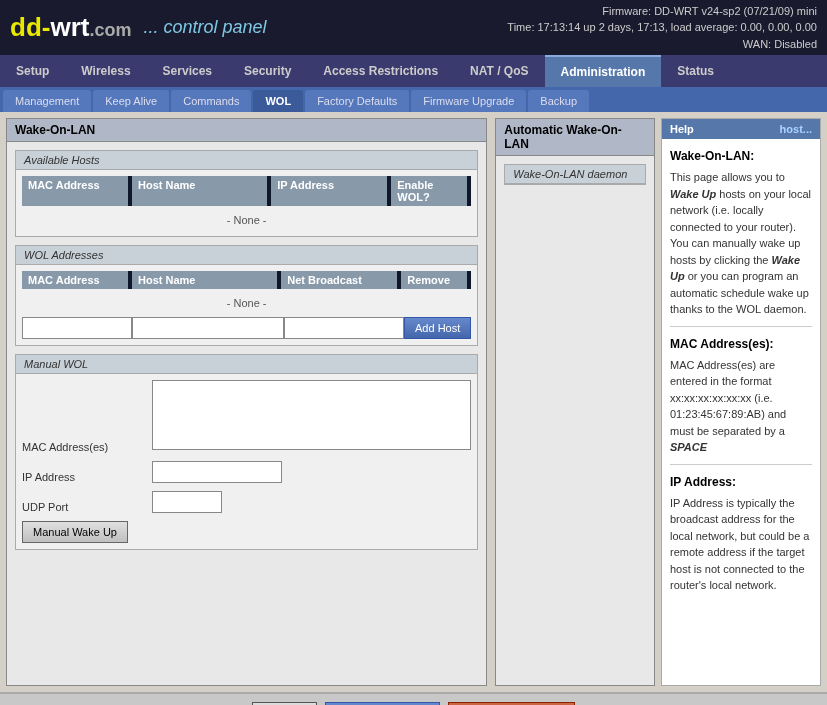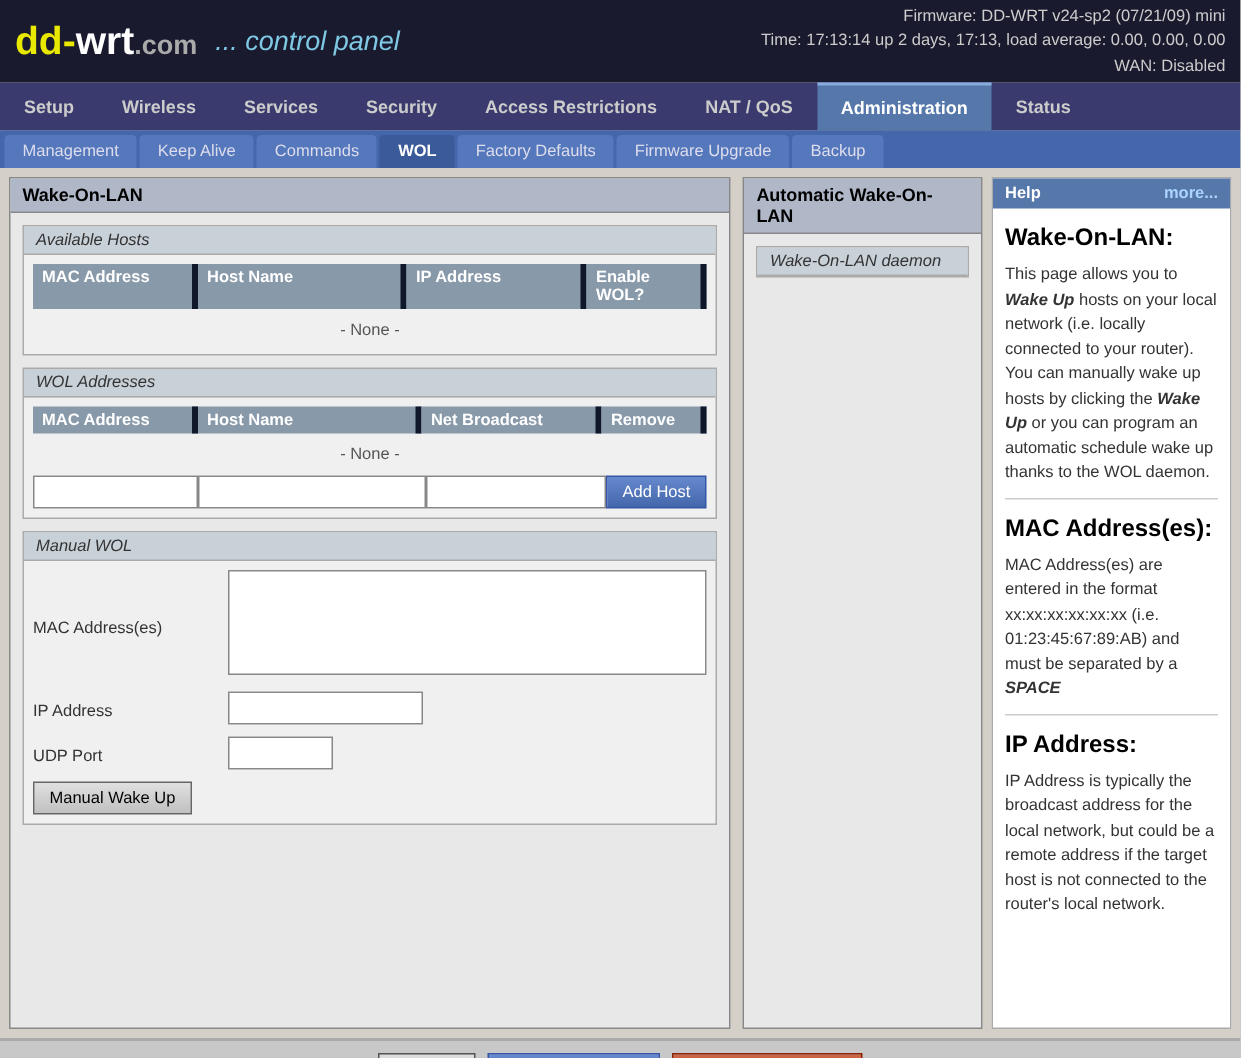--- a/index.html
+++ b/index.html
@@ -190,21 +190,21 @@
     }
     .btn-blue {
       background: linear-gradient(to bottom, #6688cc, #4466aa);
       color: white;
       border: 1px solid #3355aa;
     }
 
     
     .form-row {
       display: flex;
-      align-items: center;
+      align-items: flex-end;
       margin-bottom: 8px;
     }
     .form-label {
       width: 130px;
       padding-top: 4px;
       font-size: 11px;
       color: #333;
     }
     .form-control {
       flex: 1;
@@ -260,21 +260,21 @@
     #help-header a {
       color: #aad4ff;
       font-size: 11px;
       text-decoration: none;
     }
     #help-content {
       padding: 8px;
       line-height: 1.5;
     }
     #help-content h4 {
-      font-size: 16px;
+      font-size: 12px;
       margin-bottom: 4px;
       margin-top: 8px;
     }
     #help-content h4:first-child { margin-top: 0; }
     #help-content p { margin-bottom: 6px; color: #333; }
     #help-content em { font-style: italic; font-weight: bold; }
     .help-divider {
       border: none;
       border-top: 1px solid #ccc;
       margin: 8px 0;
@@ -425,21 +425,21 @@
         </div>
 
       </div>
     </div>
 
   </div>
 
   <div id="help-panel">
     <div id="help-header">
       <span>Help</span>
-      <a href="#">more...</a>
+      <a href="#">host...</a>
     </div>
     <div id="help-content">
       <h4>Wake-On-LAN:</h4>
       <p>This page allows you to <em>Wake Up</em> hosts on your local network (i.e. locally connected to your router). You can manually wake up hosts by clicking the <em>Wake Up</em> or you can program an automatic schedule wake up thanks to the WOL daemon.</p>
       <hr class="help-divider">
       <h4>MAC Address(es):</h4>
       <p>MAC Address(es) are entered in the format xx:xx:xx:xx:xx:xx (i.e. 01:23:45:67:89:AB) and must be separated by a <em>SPACE</em></p>
       <hr class="help-divider">
       <h4>IP Address:</h4>
       <p>IP Address is typically the broadcast address for the local network, but could be a remote address if the target host is not connected to the router's local network.</p>

